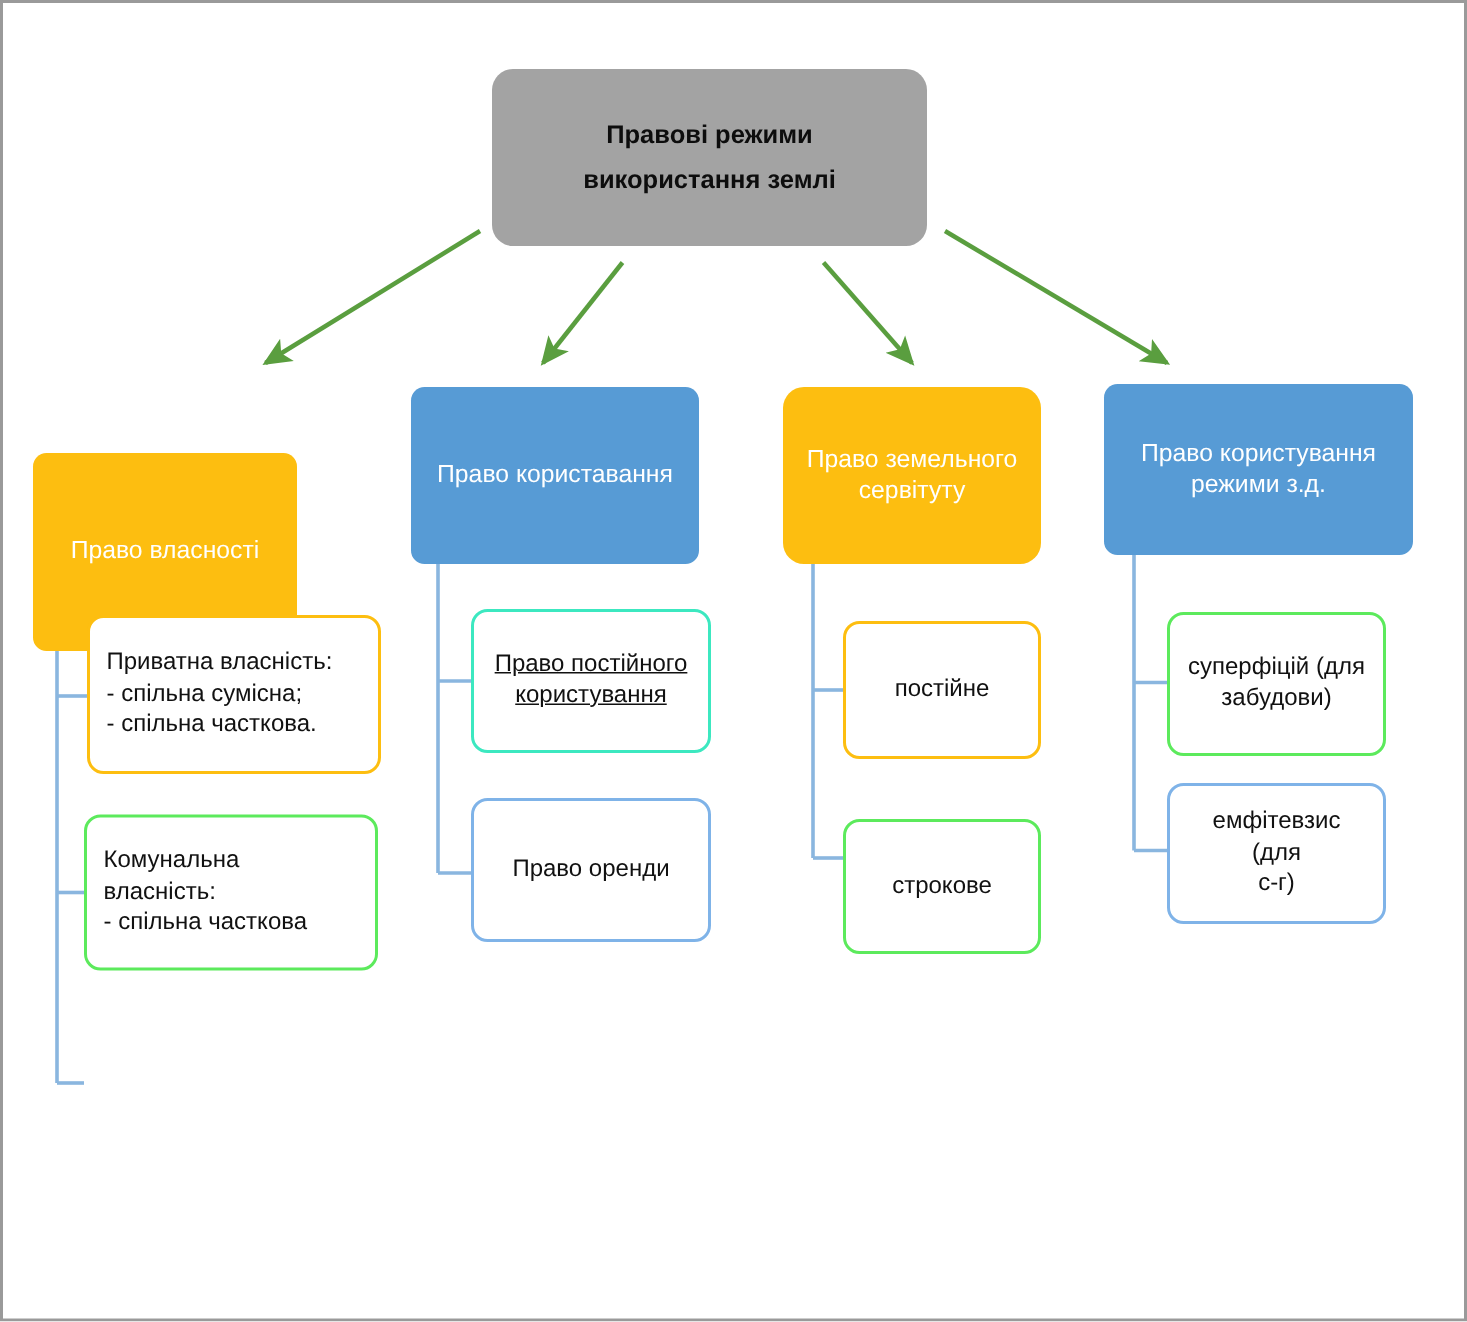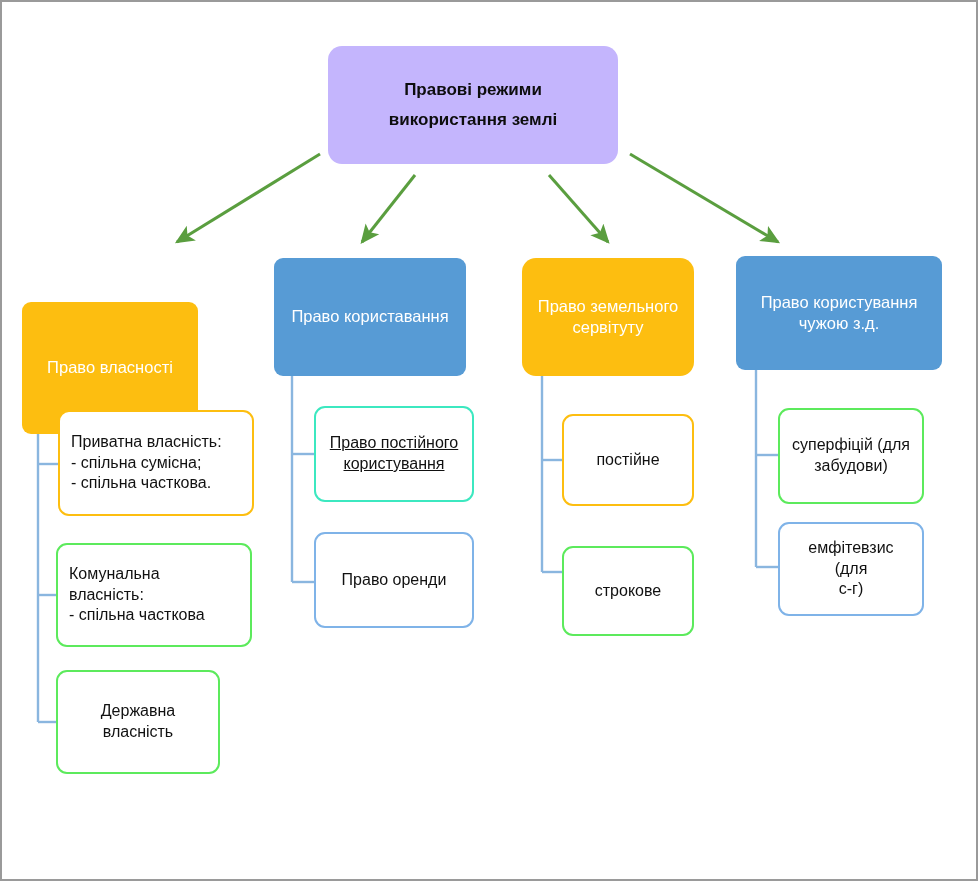--- a/index.html
+++ b/index.html
@@ -29,21 +29,21 @@
     box-sizing: border-box;
     display: flex;
     align-items: center;
     justify-content: center;
     text-align: center;
     line-height: 1.30;
     white-space: pre-line;
   }
   
   .root-node {
-    background: #c4b5fd;
+    background: #a3a3a3;
     border-radius: 14px;
     color: #0d0d0d;
     font-weight: bold;
     font-size: 17px;
     line-height: 1.75;
   }
   
   .l2 {
     border-radius: 9px;
     color: #ffffff;
@@ -121,31 +121,29 @@
 використання землі</div>
 
   <div class="node l2 amber" style="left:20px; top:256px; width:176px; height:132px;margin-top:44px;">Право власності</div>
 
   <div class="node l2 blue" style="left:272px; top:256px; width:192px; height:118px;">Право користавання</div>
 
   <div class="node l2 amber" style="left:520px; top:256px; width:172px; height:118px;border-radius:14px;">Право земельного
 сервітуту</div>
 
   <div class="node l2 blue" style="left:734px; top:254px; width:206px; height:114px;">Право користування
-чужою з.д.</div>
+режими з.д.</div>
 
   <div class="node leaf b-amber align-left" style="left:56px; top:408px; width:196px; height:106px;">Приватна власність:
 - спільна сумісна;
 - спільна часткова.</div>
 
   <div class="node leaf b-green align-left" style="left:54px; top:541px; width:196px; height:104px;">Комунальна власність:
 - спільна часткова</div>
 
-  <div class="node leaf b-green pad" style="left:54px; top:668px; width:164px; height:104px;">Державна
-власність</div>
 
   <div class="node leaf b-teal pad" style="left:312px; top:404px; width:160px; height:96px;">Право постійного
 користування</div>
 
   <div class="node leaf b-blue pad" style="left:312px; top:530px; width:160px; height:96px;">Право оренди</div>
 
   <div class="node leaf b-amber pad" style="left:560px; top:412px; width:132px; height:92px;">постійне</div>
 
   <div class="node leaf b-green pad" style="left:560px; top:544px; width:132px; height:90px;">строкове</div>
 

